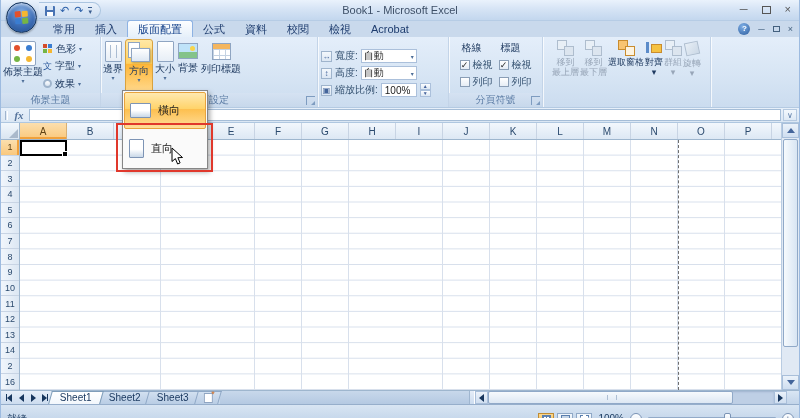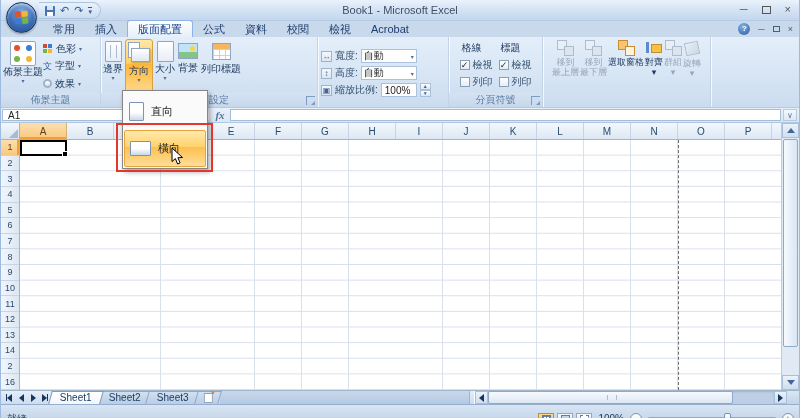--- a/index.html
+++ b/index.html
@@ -447,23 +447,20 @@
           <span>旋轉</span>
           <span class="arrow">▾</span>
         </div>
       </div>
     </div>
 
     <div class="rfill"></div>
   </div>
 
   <div class="fbar">
-    <div class="namebox">
-      <span>A1</span>
-    </div>
     <div class="nb-grip"></div>
     <div class="fxlbl">
       <span>fx</span>
     </div>
     <div class="finput"></div>
     <div class="fexpand">
       <span>∨</span>
     </div>
   </div>
 
@@ -584,28 +581,28 @@
       <span class="zoomtxt">100%</span>
       <span class="zbtn">−</span>
       <span class="ztrack">
           <span class="zthumb"></span>
         </span>
       <span class="zbtn">+</span>
     </div>
   </div>
 
   <div class="orient-menu">
+    <div class="omi sel">
+      <span class="pgL"></span>
+      <span>橫向</span>
+    </div>
     <div class="omi">
       <span class="pgP"></span>
       <span>直向</span>
     </div>
-    <div class="omi sel">
-      <span class="pgL"></span>
-      <span>橫向</span>
-    </div>
   </div>
 
   <div class="annotation"></div>
 
   <svg class="cursor" width="13" height="19" viewBox="0 0 13 19">
     <path d="M1,1 L1,14.5 L4.4,11.6 L6.6,17 L9.1,15.9 L6.9,10.7 L11.5,10.5 Z" fill="#FFFFFF" stroke="#000000" stroke-width="1"></path>
   </svg>
 
 </div>
 

